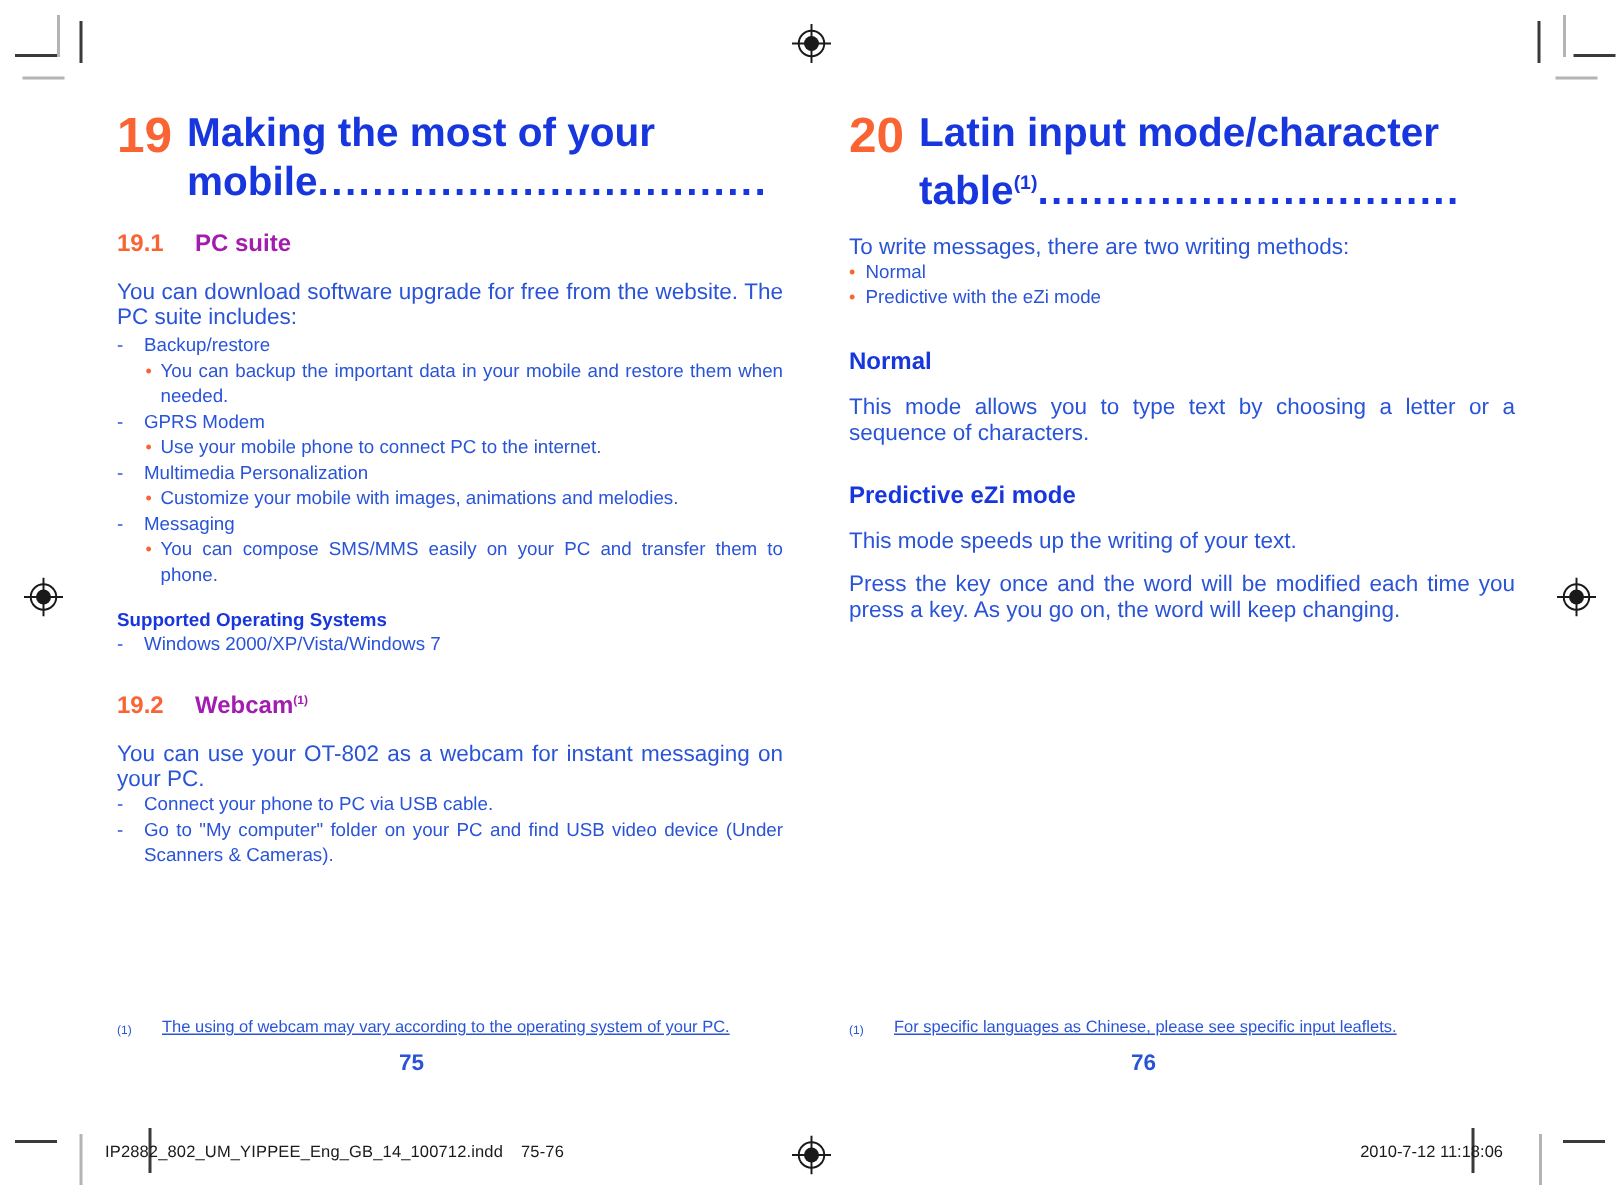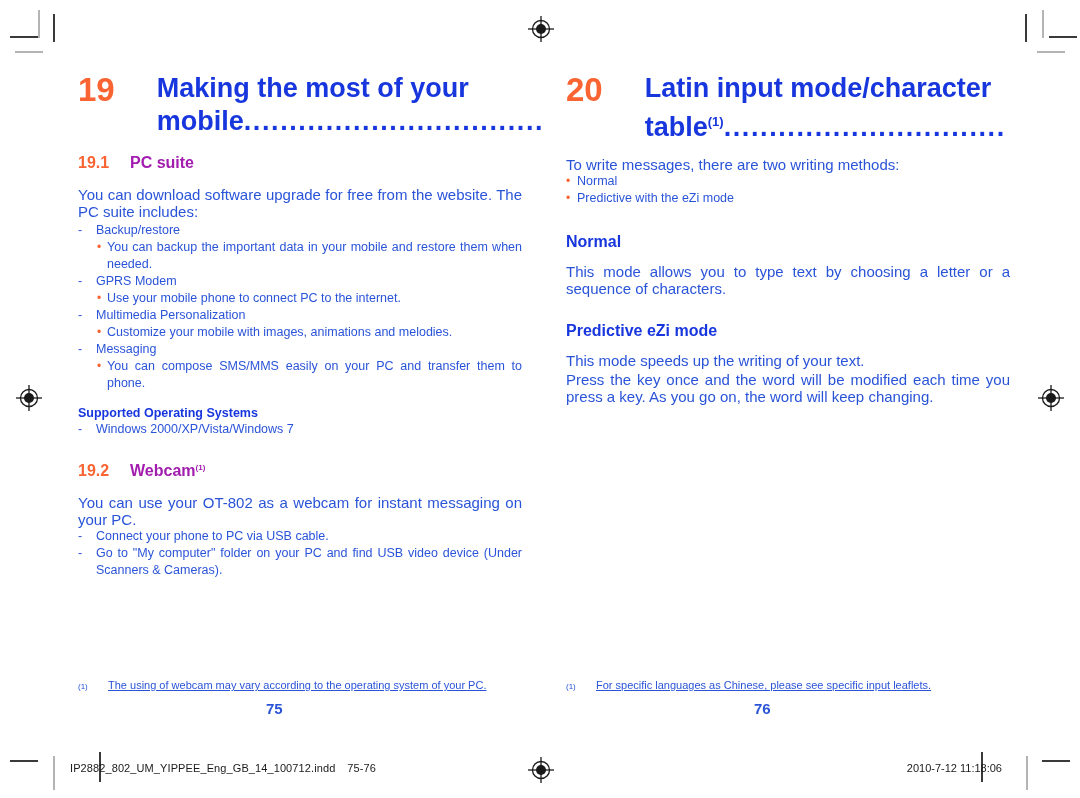--- a/index.html
+++ b/index.html
@@ -43,21 +43,20 @@
     width: 444px;
   }
   .col-left  { left: 78px; }
   .col-right { left: 566px; }
 
   
   .chapter-head {
     display: flex;
     align-items: flex-start;
     margin-bottom: 6px;
-    gap: 32px;
   }
   .chapter-num {
     color: #f96432;
     font-size: 33px;
     font-weight: bold;
     line-height: 35px;
     letter-spacing: 0px;
     flex: 0 0 auto;
     padding-right: 10px;
   }
@@ -121,21 +120,21 @@
   }
 
   
   .para {
     color: #2a54d8;
     font-size: 15px;
     line-height: 17px;
     text-align: justify;
     margin: 0 0 2px 0;
   }
-  .para.loose { margin-bottom: 2px; }
+  .para.loose { margin-bottom: 12px; }
   .para.tight { margin-bottom: 0; }
 
   
   .dash-item {
     color: #2a54d8;
     font-size: 12.5px;
     line-height: 17px;
     display: flex;
     margin: 0;
     text-align: justify;

